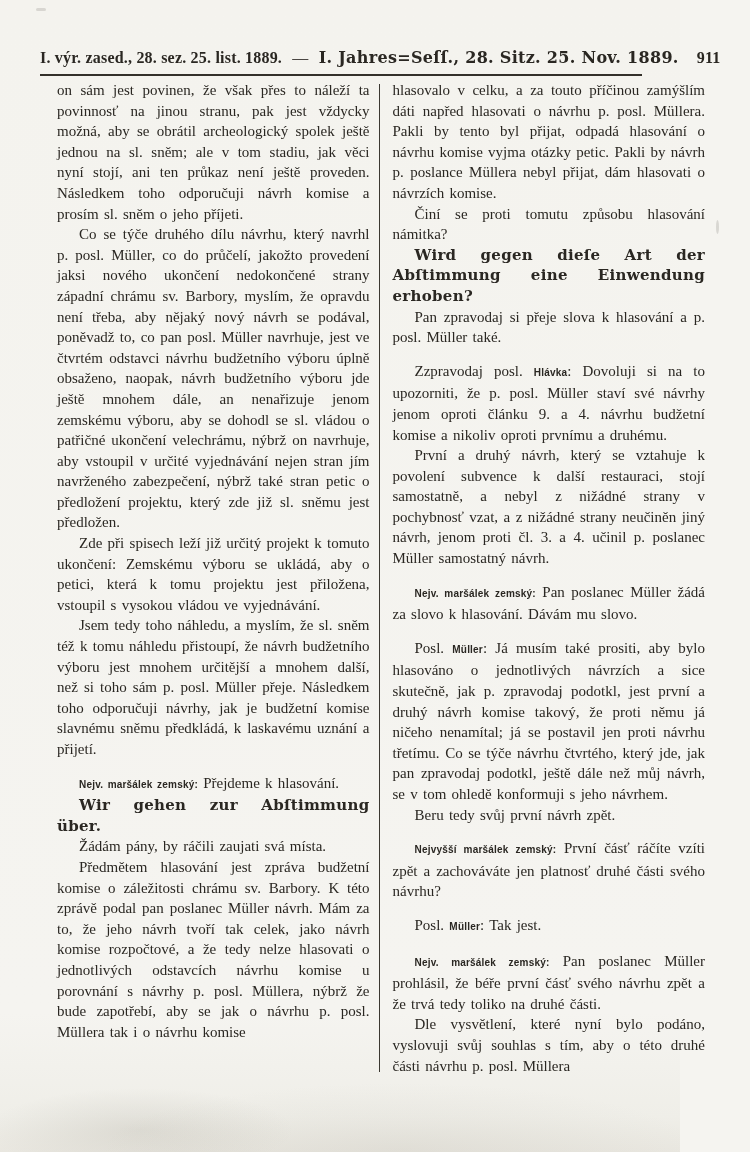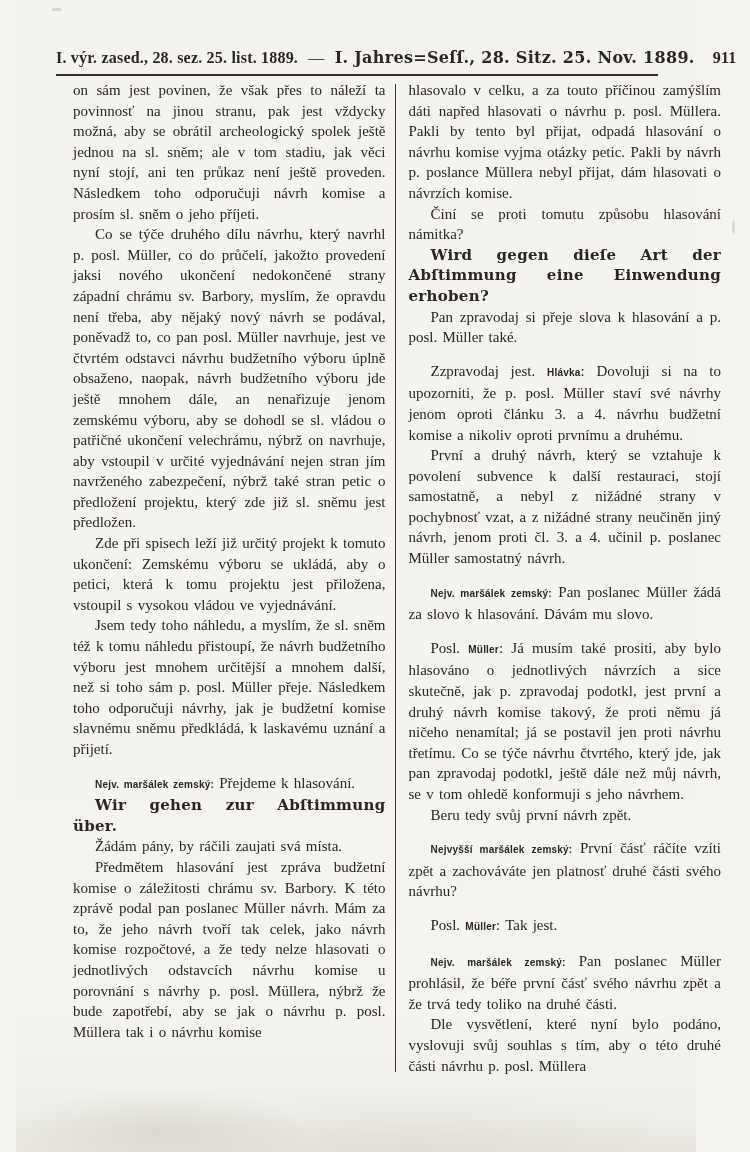--- a/index.html
+++ b/index.html
@@ -15,21 +15,20 @@
     color: #2a2722;
   }
   .page {
     position: relative;
     width: 680px;
     height: 1152px;
     background:
       radial-gradient(ellipse 220px 60px at 140px 1130px, rgba(120,115,100,0.14), rgba(120,115,100,0) 70%),
       radial-gradient(ellipse 400px 90px at 400px 1150px, rgba(140,135,120,0.10), rgba(140,135,120,0) 75%),
       linear-gradient(180deg, #f4f3ee 0%, #f5f4f0 88%, #efeee8 97%, #e9e7e0 100%);
-    margin-left: 16px;
   }
   
   .header {
     position: absolute;
     left: 40px;
     right: 38px;
     top: 48px;
     display: flex;
     justify-content: space-between;
     align-items: baseline;
@@ -131,21 +130,21 @@
         <p class="para indent gap"><span class="speaker">Nejv. maršálek zemský:</span><span> Přejdeme k hlasování.</span></p>
         <p class="para indent fraktur"><span>Wir gehen zur Abſtimmung über.</span></p>
         <p class="para indent"><span>Žádám pány, by ráčili zaujati svá místa.</span></p>
         <p class="para indent"><span>Předmětem hlasování jest zpráva budžetní komise o záležitosti chrámu sv. Barbory. K této zprávě podal pan poslanec Müller návrh. Mám za to, že jeho návrh tvoří tak celek, jako návrh komise rozpočtové, a že tedy nelze hlasovati o jednotlivých odstavcích návrhu komise u porovnání s návrhy p. posl. Müllera, nýbrž že bude zapotřebí, aby se jak o návrhu p. posl. Müllera tak i o návrhu komise</span></p>
       </div>
     <div class="col col-right" id="col-right">
         <p class="para"><span>hlasovalo v celku, a za touto příčinou zamýšlím dáti napřed hlasovati o návrhu p. posl. Müllera. Pakli by tento byl přijat, odpadá hlasování o návrhu komise vyjma otázky petic. Pakli by návrh p. poslance Müllera nebyl přijat, dám hlasovati o návrzích komise.</span></p>
         <p class="para indent"><span>Činí se proti tomutu způsobu hlasování námitka?</span></p>
         <p class="para indent fraktur"><span>Wird gegen dieſe Art der Abſtimmung eine Einwendung erhoben?</span></p>
         <p class="para indent"><span>Pan zpravodaj si přeje slova k hlasování a p. posl. Müller také.</span></p>
-        <p class="para indent gap"><span>Zzpravodaj jest. </span><span class="speaker">Hlávka</span><span>: Dovoluji si na to upozorniti, že p. posl. Müller staví své návrhy jenom oproti článku 3. a 4. návrhu budžetní komise a nikoliv oproti prvnímu a druhému.</span></p>
+        <p class="para indent gap"><span>Zzpravodaj posl. </span><span class="speaker">Hlávka</span><span>: Dovoluji si na to upozorniti, že p. posl. Müller staví své návrhy jenom oproti článku 9. a 4. návrhu budžetní komise a nikoliv oproti prvnímu a druhému.</span></p>
         <p class="para indent"><span>První a druhý návrh, který se vztahuje k povolení subvence k další restauraci, stojí samostatně, a nebyl z nižádné strany v pochybnosť vzat, a z nižádné strany neučiněn jiný návrh, jenom proti čl. 3. a 4. učinil p. poslanec Müller samostatný návrh.</span></p>
         <p class="para indent gap"><span class="speaker">Nejv. maršálek zemský:</span><span> Pan poslanec Müller žádá za slovo k hlasování. Dávám mu slovo.</span></p>
         <p class="para indent gap"><span>Posl. </span><span class="speaker">Müller</span><span>: Já musím také prositi, aby bylo hlasováno o jednotlivých návrzích a sice skutečně, jak p. zpravodaj podotkl, jest první a druhý návrh komise takový, že proti němu já ničeho nenamítal; já se postavil jen proti návrhu třetímu. Co se týče návrhu čtvrtého, který jde, jak pan zpravodaj podotkl, ještě dále než můj návrh, se v tom ohledě konformuji s jeho návrhem.</span></p>
         <p class="para indent"><span>Beru tedy svůj první návrh zpět.</span></p>
         <p class="para indent gap"><span class="speaker">Nejvyšší maršálek zemský:</span><span> První čásť ráčíte vzíti zpět a zachováváte jen platnosť druhé části svého návrhu?</span></p>
         <p class="para indent gap"><span>Posl. </span><span class="speaker">Müller</span><span>: Tak jest.</span></p>
         <p class="para indent gap"><span class="speaker">Nejv. maršálek zemský:</span><span> Pan poslanec Müller prohlásil, že béře první čásť svého návrhu zpět a že trvá tedy toliko na druhé části.</span></p>
         <p class="para indent"><span>Dle vysvětlení, které nyní bylo podáno, vyslovuji svůj souhlas s tím, aby o této druhé části návrhu p. posl. Müllera</span></p>
       </div>
   </div>

